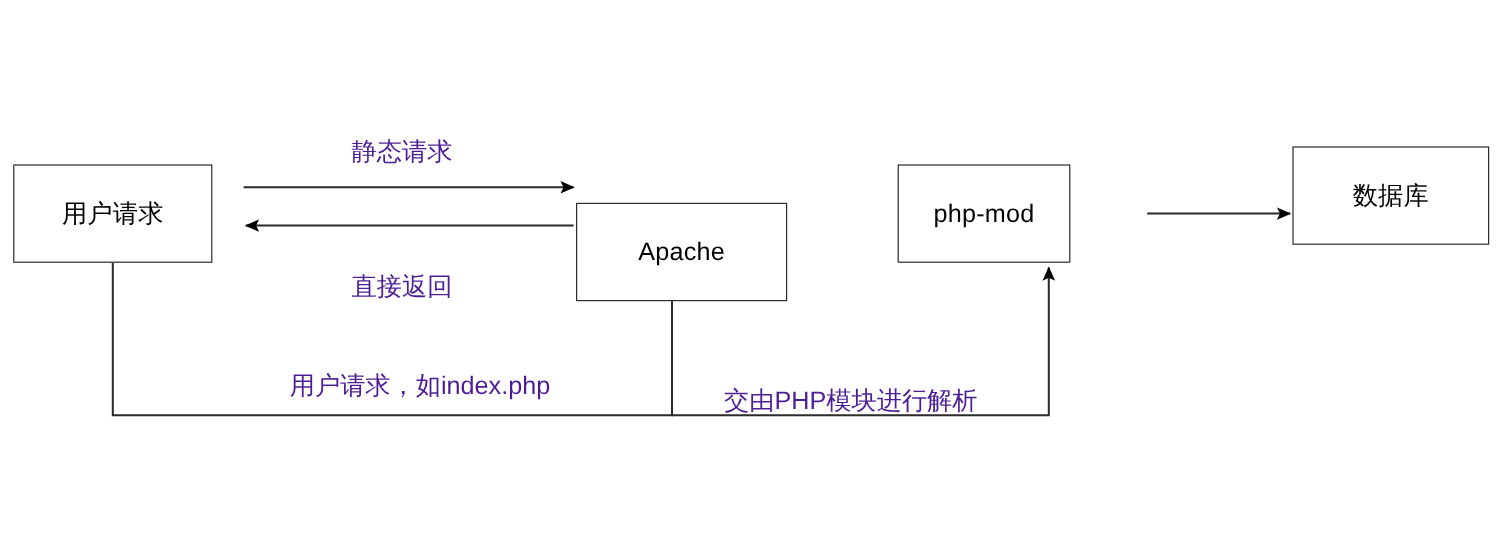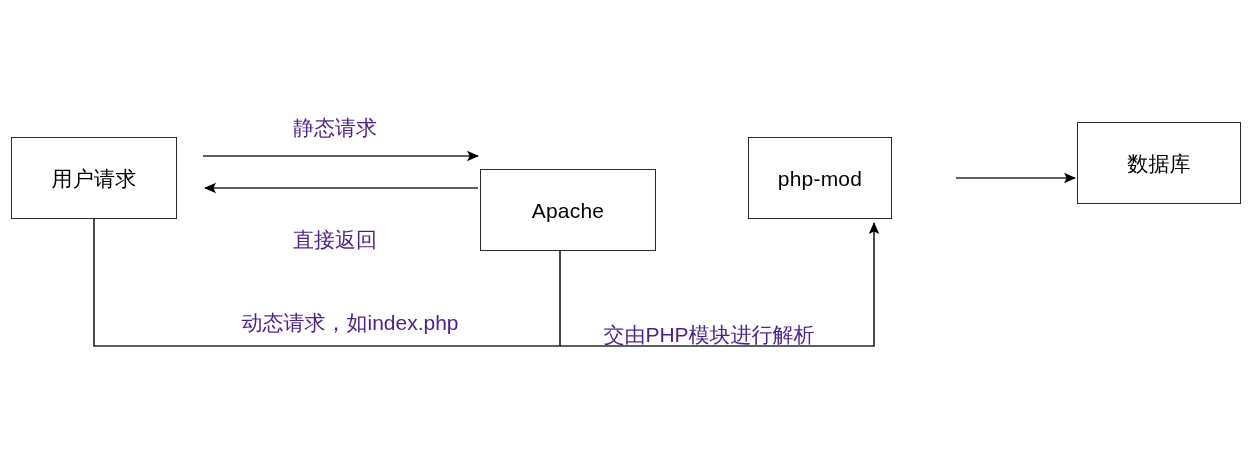--- a/index.html
+++ b/index.html
@@ -99,17 +99,17 @@
   </div>
 
   <div class="node" id="node-database">
     <span class="node-label">数据库</span>
   </div>
 
   <div class="edge-label" id="lbl-static">静态请求</div>
 
   <div class="edge-label" id="lbl-direct">直接返回</div>
 
-  <div class="edge-label" id="lbl-dynamic">动态请求，如index.php</div>
+  <div class="edge-label" id="lbl-dynamic">用户请求，如index.php</div>
 
   <div class="edge-label" id="lbl-handoff">交由PHP模块进行解析</div>
 
 </div>
 
 </body></html>

